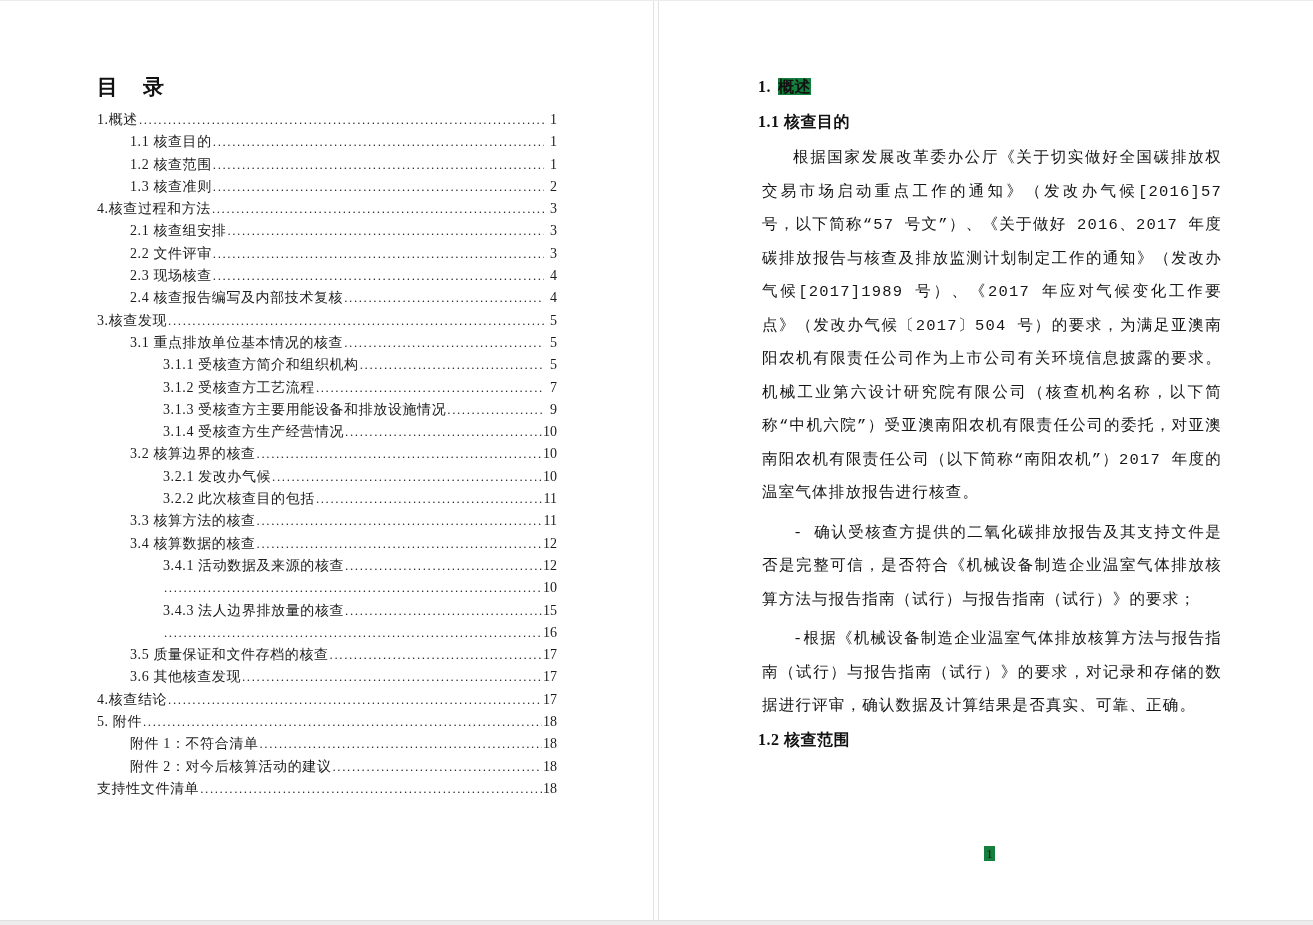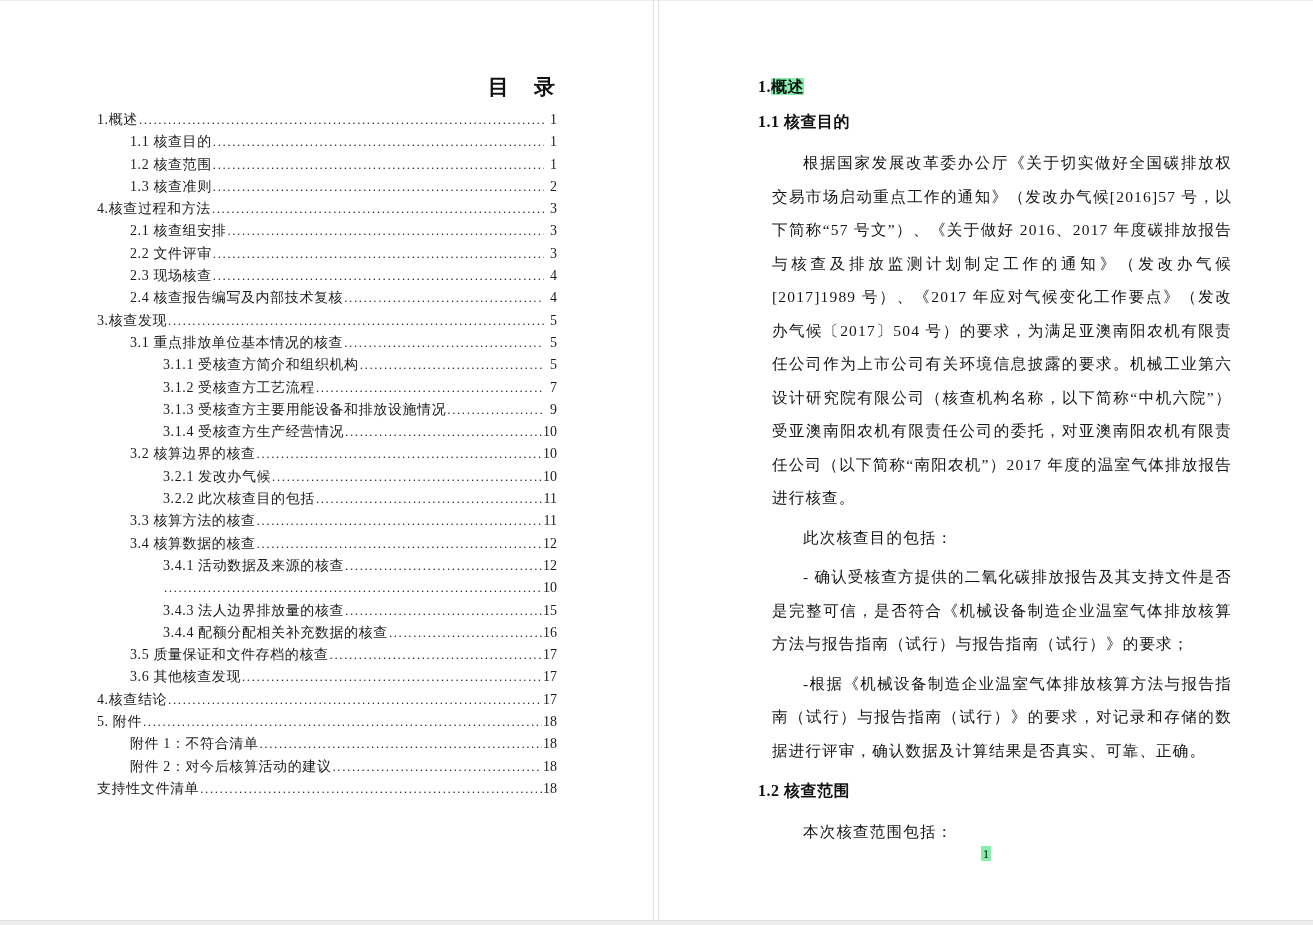--- a/index.html
+++ b/index.html
@@ -21,21 +21,21 @@
     width:6px; align-self:stretch; background:#ffffff;
     border-left:1px solid #e3e3e3; border-right:1px solid #e3e3e3;
   }
   .bottom-strip {
     position:absolute; left:0; right:0; bottom:0; height:4px;
     background:#ededed; border-top:1px solid #e0e0e0;
   }
 
   
   .toc-title {
-    font-size:21px; font-weight:bold; text-align:right;
+    font-size:21px; font-weight:bold; text-align:left;
     letter-spacing:2px; margin:0 0 10px; line-height:24px; color:#111;
   }
   .toc-list { width:460px; }
   .toc-row {
     display:flex; align-items:baseline; font-size:14px;
     line-height:22.3px; white-space:nowrap; color:#1b1b1b;
   }
   .toc-row.lv1 { padding-left:33px; }
   .toc-row.lv2 { padding-left:66px; }
   .toc-label { flex:0 0 auto; letter-spacing:0.6px; }
@@ -48,26 +48,26 @@
   
   .chapter-heading {
     font-size:16px; font-weight:700; line-height:20px;
     margin:0 0 15px; color:#111; letter-spacing:0.5px;
   }
   .section-heading {
     font-size:16px; font-weight:700; line-height:20px;
     margin:0 0 10px; color:#111; letter-spacing:0.5px;
   }
   .section-heading.second { margin:0 0 12px; }
-  .shaded { background:#86efac; }
+  .shaded { background:#15803d;margin-left:7px; }
   .body-para {
     width:460px; margin:0 0 6px; font-size:15.5px; line-height:33.5px;
     letter-spacing:1.2px; text-align:justify; text-indent:2em; color:#151515;
   }
-  .section-block { margin:14px; }
+  .section-block { margin:4px;font-family:Liberation Mono, monospace; }
   .page-num {
     position:absolute; bottom:63px; left:0; right:0;
     text-align:center; font-size:13px; color:#111;
   }
   .page-num .shaded { padding:0 2px; }
 </style>
 </head>
 <body>
 
 <div class="screen">
@@ -207,21 +207,20 @@
           <span class="toc-page">10</span>
         </div>
 
         <div class="toc-row lv2">
           <span class="toc-label">3.4.3 法人边界排放量的核查</span>
           <span class="leader">................................................................................................................................................................................................................................................</span>
           <span class="toc-page">15</span>
         </div>
 
         <div class="toc-row lv2">
-          <span class="toc-label">3.4.4 配额分配相关补充数据的核查</span>
           <span class="leader">................................................................................................................................................................................................................................................</span>
           <span class="toc-page">16</span>
         </div>
 
         <div class="toc-row lv1">
           <span class="toc-label">3.5 质量保证和文件存档的核查</span>
           <span class="leader">................................................................................................................................................................................................................................................</span>
           <span class="toc-page">17</span>
         </div>
 
@@ -266,30 +265,25 @@
   <div class="divider"></div>
 
   <div class="page page-right">
     <h2 class="chapter-heading"><span>1.</span><span class="shaded">概述</span></h2>
 
     <h3 class="section-heading">1.1 核查目的</h3>
     <div class="section-block">
 
         <p class="body-para">根据国家发展改革委办公厅《关于切实做好全国碳排放权交易市场启动重点工作的通知》（发改办气候[2016]57 号，以下简称“57 号文”）、《关于做好 2016、2017 年度碳排放报告与核查及排放监测计划制定工作的通知》（发改办气候[2017]1989 号）、《2017 年应对气候变化工作要点》（发改办气候〔2017〕504 号）的要求，为满足亚澳南阳农机有限责任公司作为上市公司有关环境信息披露的要求。机械工业第六设计研究院有限公司（核查机构名称，以下简称“中机六院”）受亚澳南阳农机有限责任公司的委托，对亚澳南阳农机有限责任公司（以下简称“南阳农机”）2017 年度的温室气体排放报告进行核查。</p>
 
-        <p class="body-para">此次核查目的包括：</p>
 
         <p class="body-para">- 确认受核查方提供的二氧化碳排放报告及其支持文件是否是完整可信，是否符合《机械设备制造企业温室气体排放核算方法与报告指南（试行）与报告指南（试行）》的要求；</p>
 
         <p class="body-para">-根据《机械设备制造企业温室气体排放核算方法与报告指南（试行）与报告指南（试行）》的要求，对记录和存储的数据进行评审，确认数据及计算结果是否真实、可靠、正确。</p>
       </div>
 
     <h3 class="section-heading second">1.2 核查范围</h3>
-    <div class="section-block">
-
-        <p class="body-para">本次核查范围包括：</p>
-      </div>
 
     <div class="page-num"><span class="shaded">1</span></div>
   </div>
 
   <div class="bottom-strip"></div>
 </div>
 
 </body></html>

